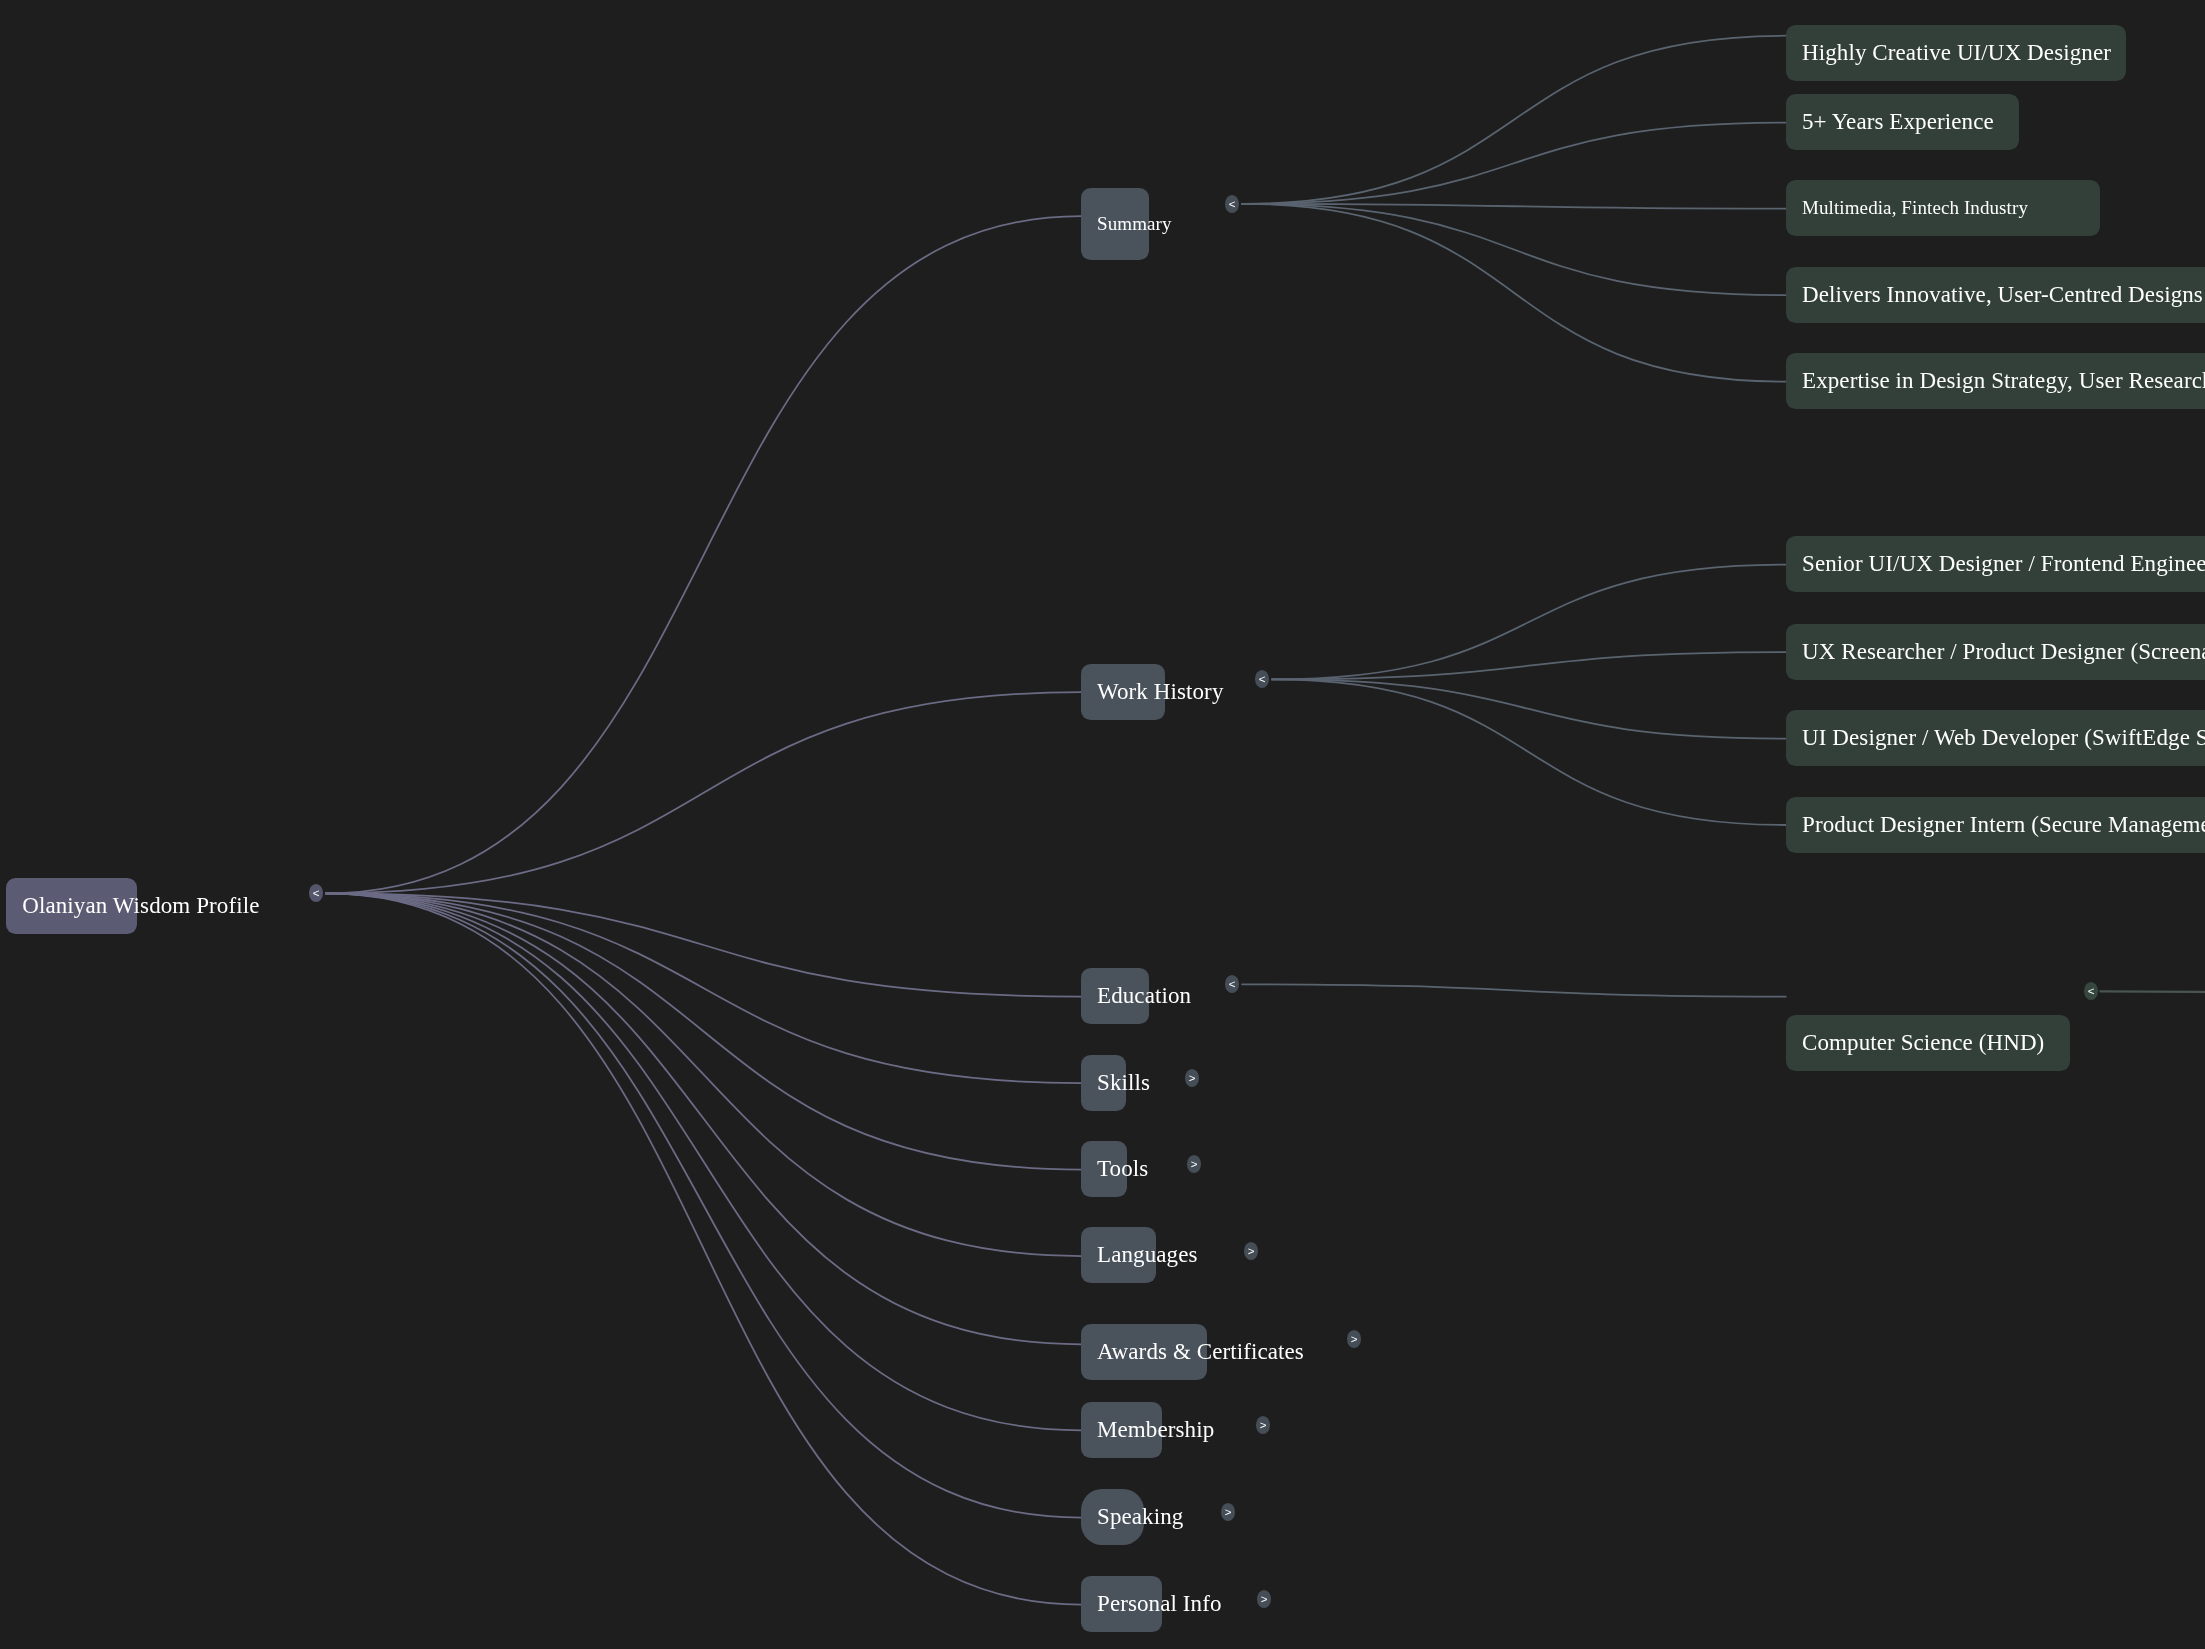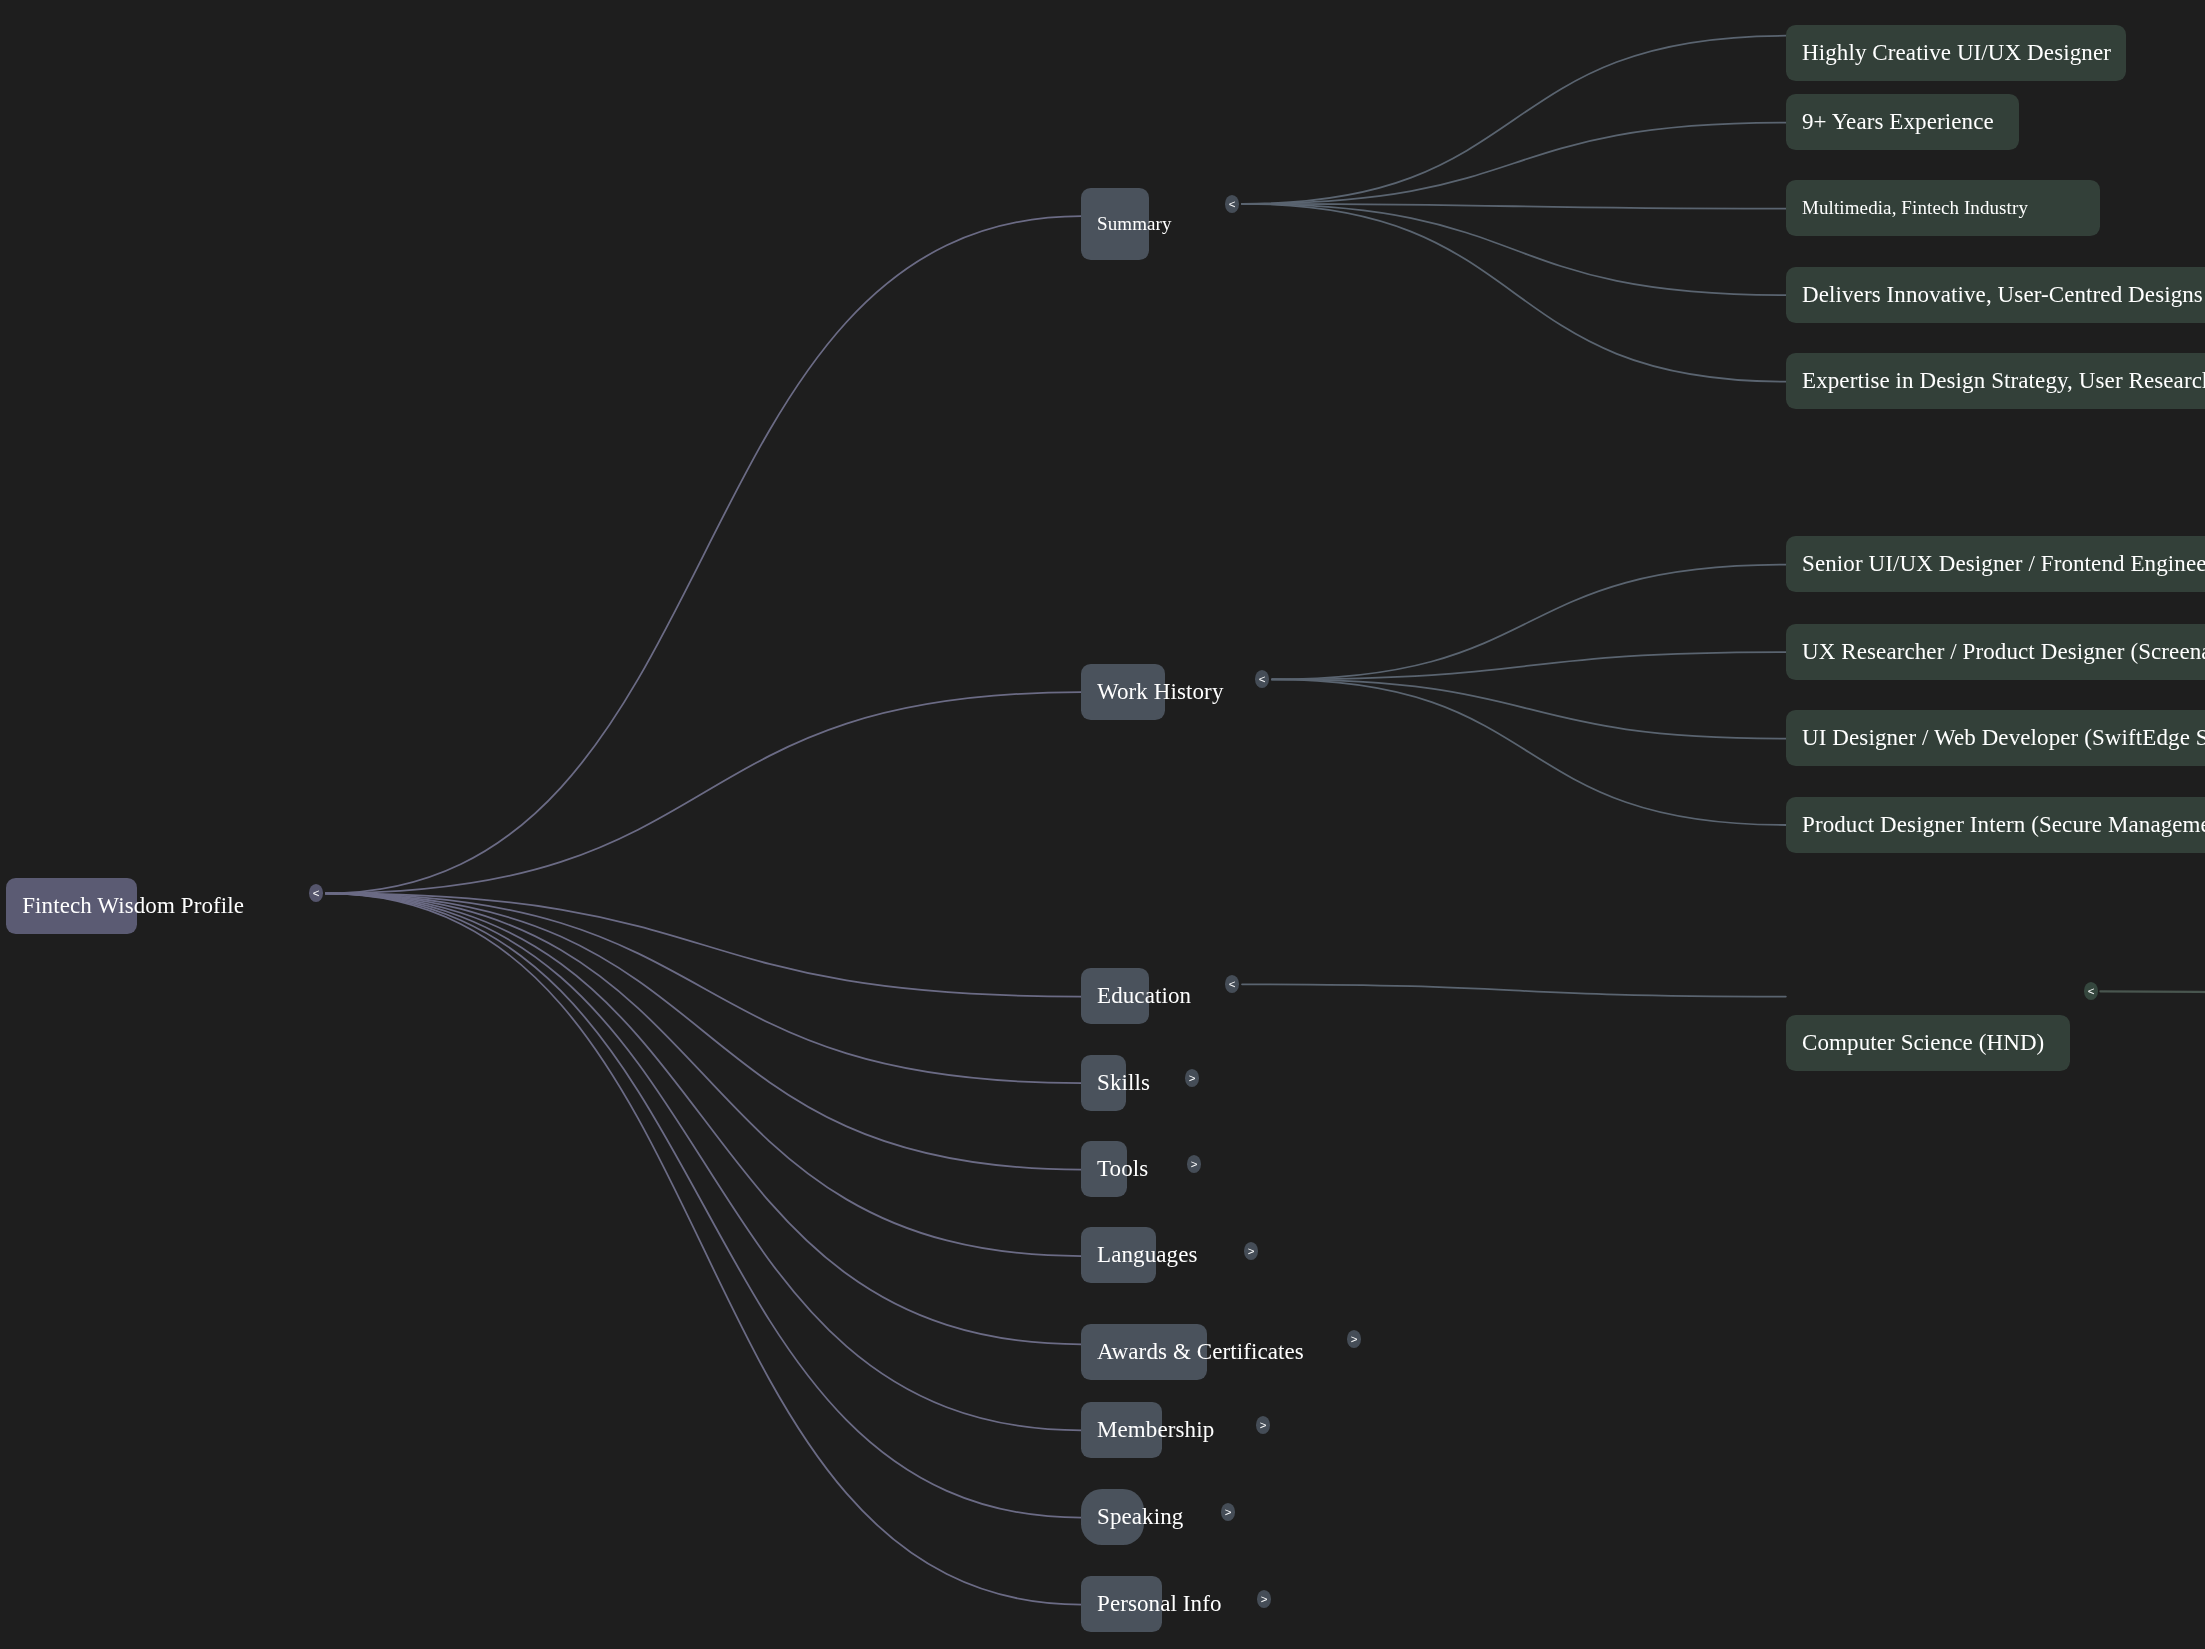--- a/index.html
+++ b/index.html
@@ -86,32 +86,32 @@
         <path d="M 2884 1540 C 3524.75 1540, 3408.25 1870, 4049 1870"></path>
         <path d="M 2816 2231 C 3494.15 2231, 3370.85 2259, 4049 2259"></path>
       </g>
     <g id="edge-group-leaf" fill="none" stroke="#49564f" stroke-width="5" stroke-linecap="round">
         <path d="M 4762 2247 C 5248.75 2247, 5160.25 2259, 5647 2259"></path>
       </g>
   </svg>
 
   <div id="nodes">
       <div class="node d0" style="left: 6.2px; top: 878px; width: 131px; height: 56px; font-size: 23px;">
-        <span class="node-label">Fintech Wisdom Profile</span>
+        <span class="node-label">Olaniyan Wisdom Profile</span>
       </div>
       <div class="toggle d0-tog" style="left: 309px; top: 884px; width: 14px; height: 17.6px; font-size: 11.5px;">&lt;</div>
       <div class="node d1" style="left: 1081px; top: 188px; width: 68px; height: 72px; font-size: 19px;">
         <span class="node-label">Summary</span>
       </div>
       <div class="toggle d1-tog" style="left: 1225px; top: 195px; width: 14px; height: 17.6px; font-size: 11.5px;">&lt;</div>
       <div class="node d2" style="left: 1786px; top: 25px; width: 340px; height: 56px; font-size: 23px;">
         <span class="node-label">Highly Creative UI/UX Designer</span>
       </div>
       <div class="node d2" style="left: 1786px; top: 94px; width: 233px; height: 56px; font-size: 23px;">
-        <span class="node-label">9+ Years Experience</span>
+        <span class="node-label">5+ Years Experience</span>
       </div>
       <div class="node d2" style="left: 1786px; top: 180px; width: 314px; height: 56px; font-size: 19px;">
         <span class="node-label">Multimedia, Fintech Industry</span>
       </div>
       <div class="node d2" style="left: 1786px; top: 267px; width: 449px; height: 56px; font-size: 23px;">
         <span class="node-label">Delivers Innovative, User-Centred Designs</span>
       </div>
       <div class="node d2" style="left: 1786px; top: 353px; width: 682px; height: 56px; font-size: 23px;">
         <span class="node-label">Expertise in Design Strategy, User Research, Product Development</span>
       </div>

